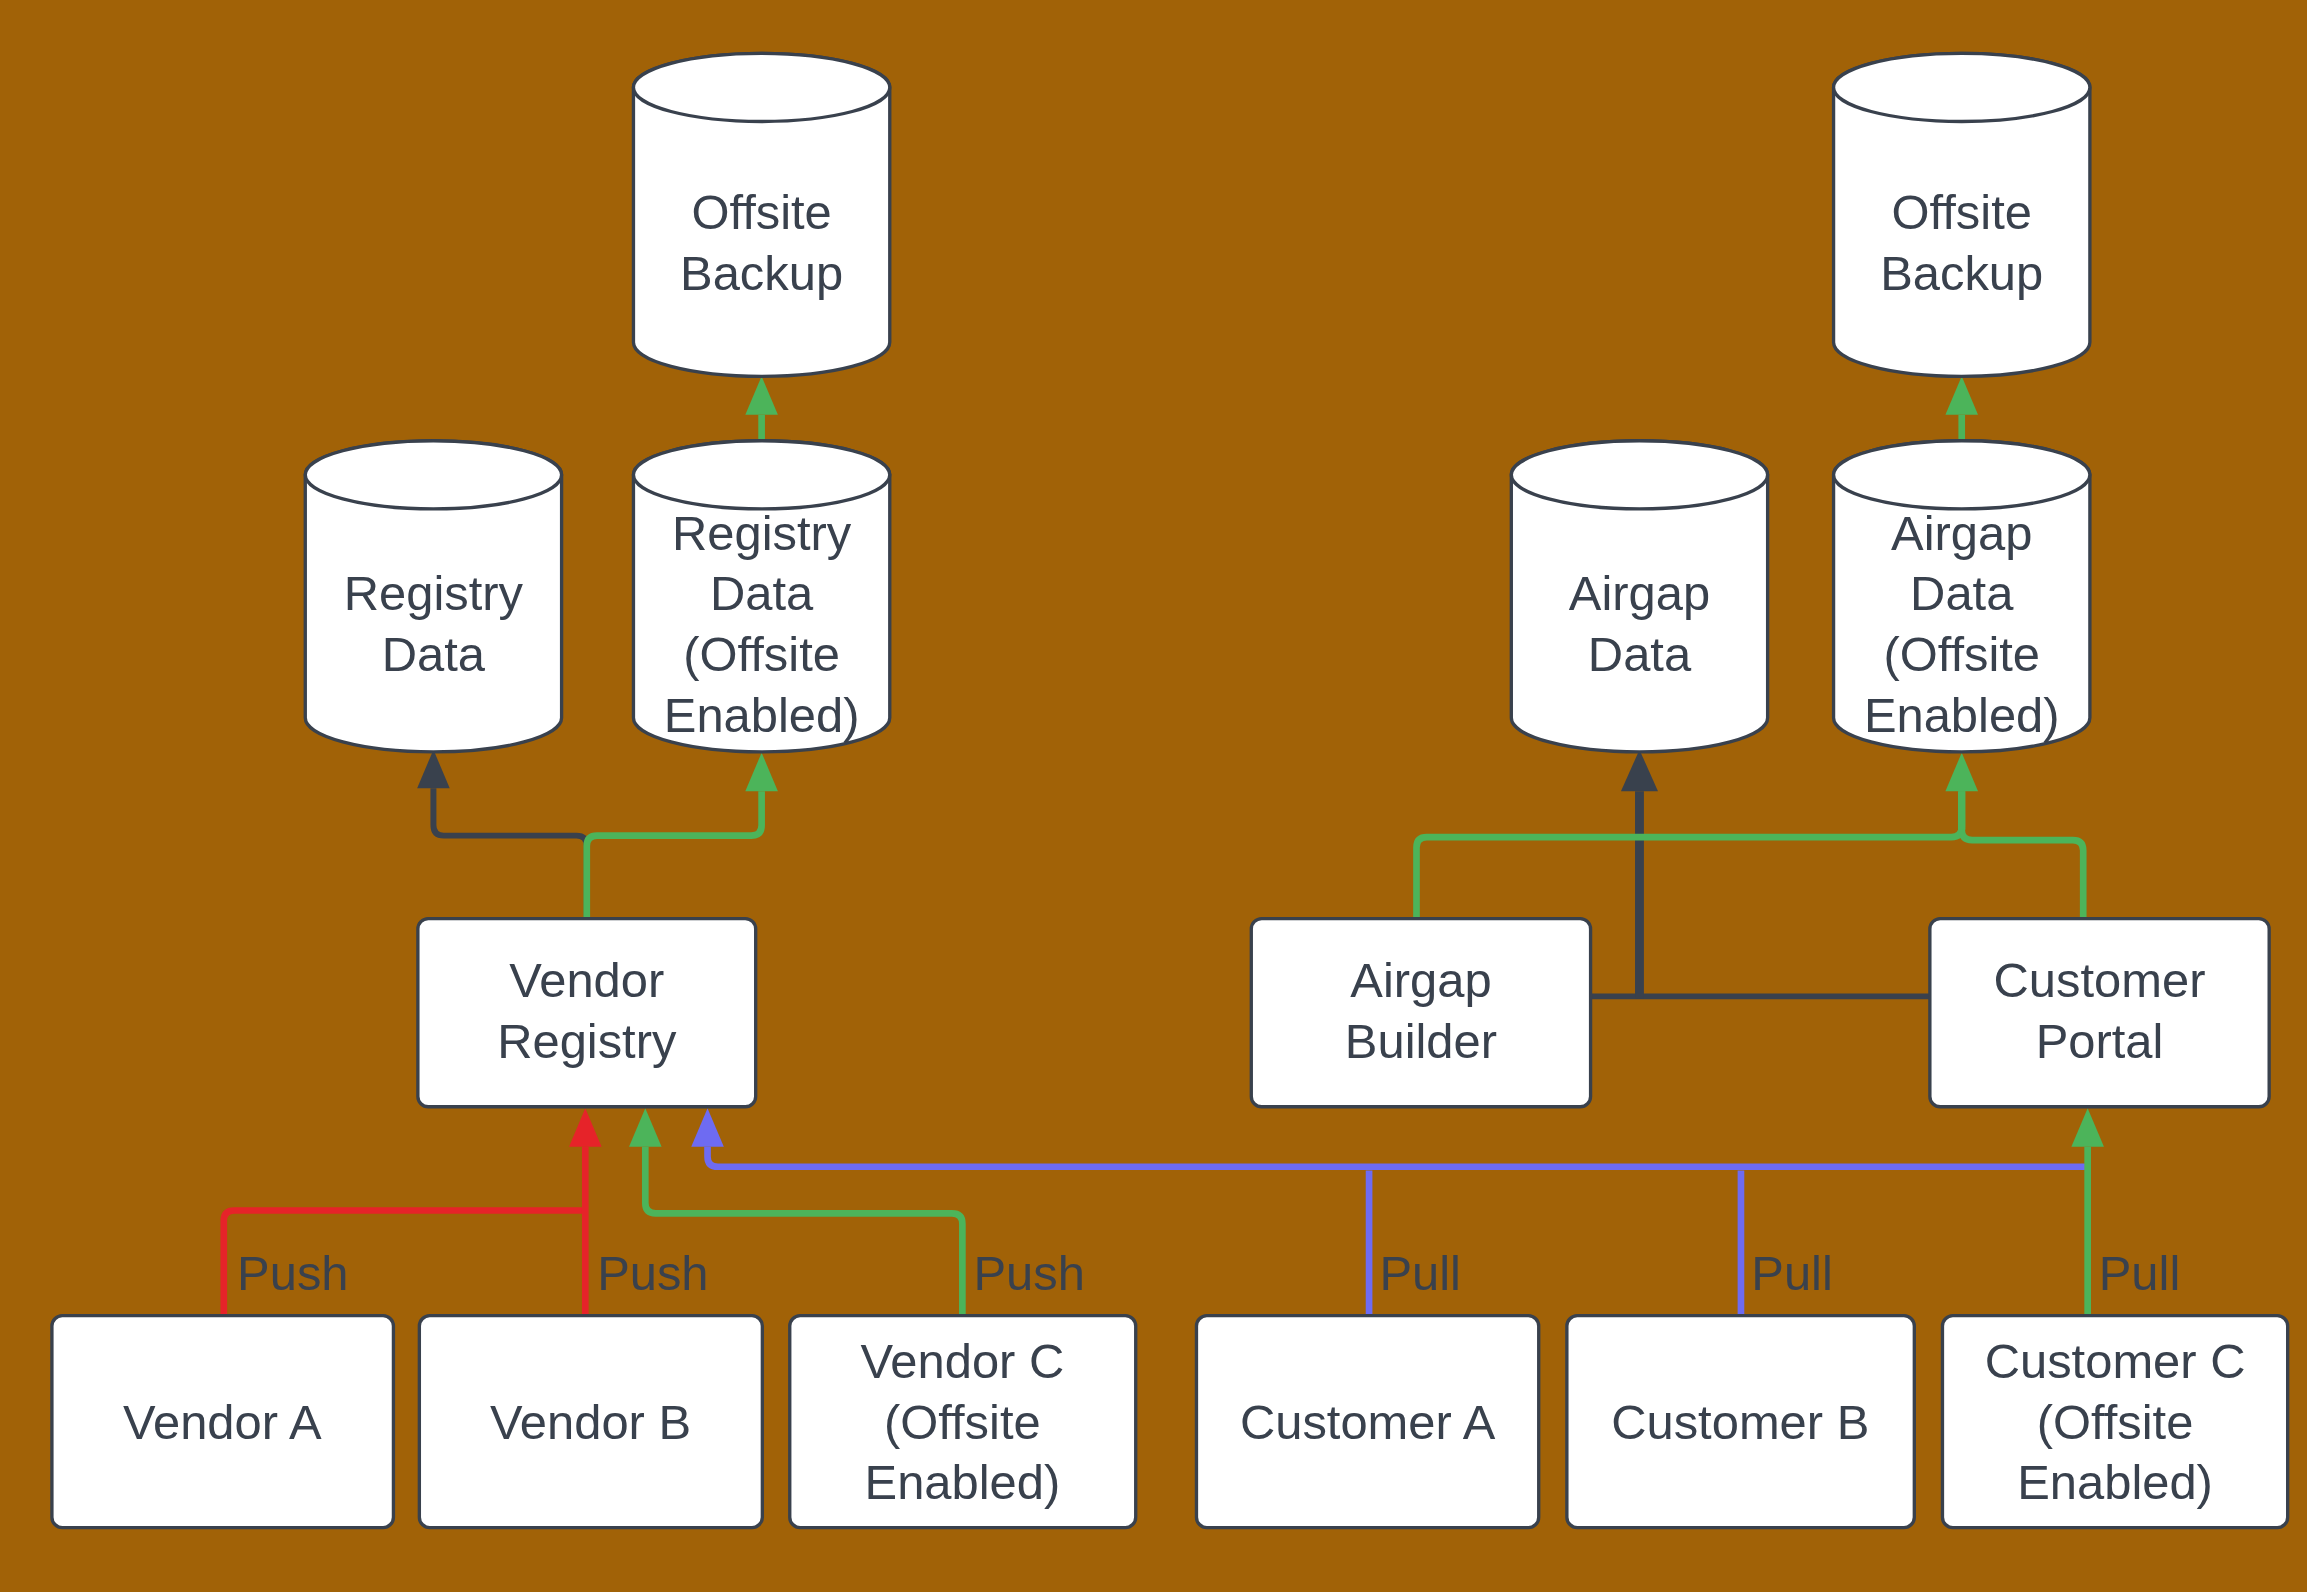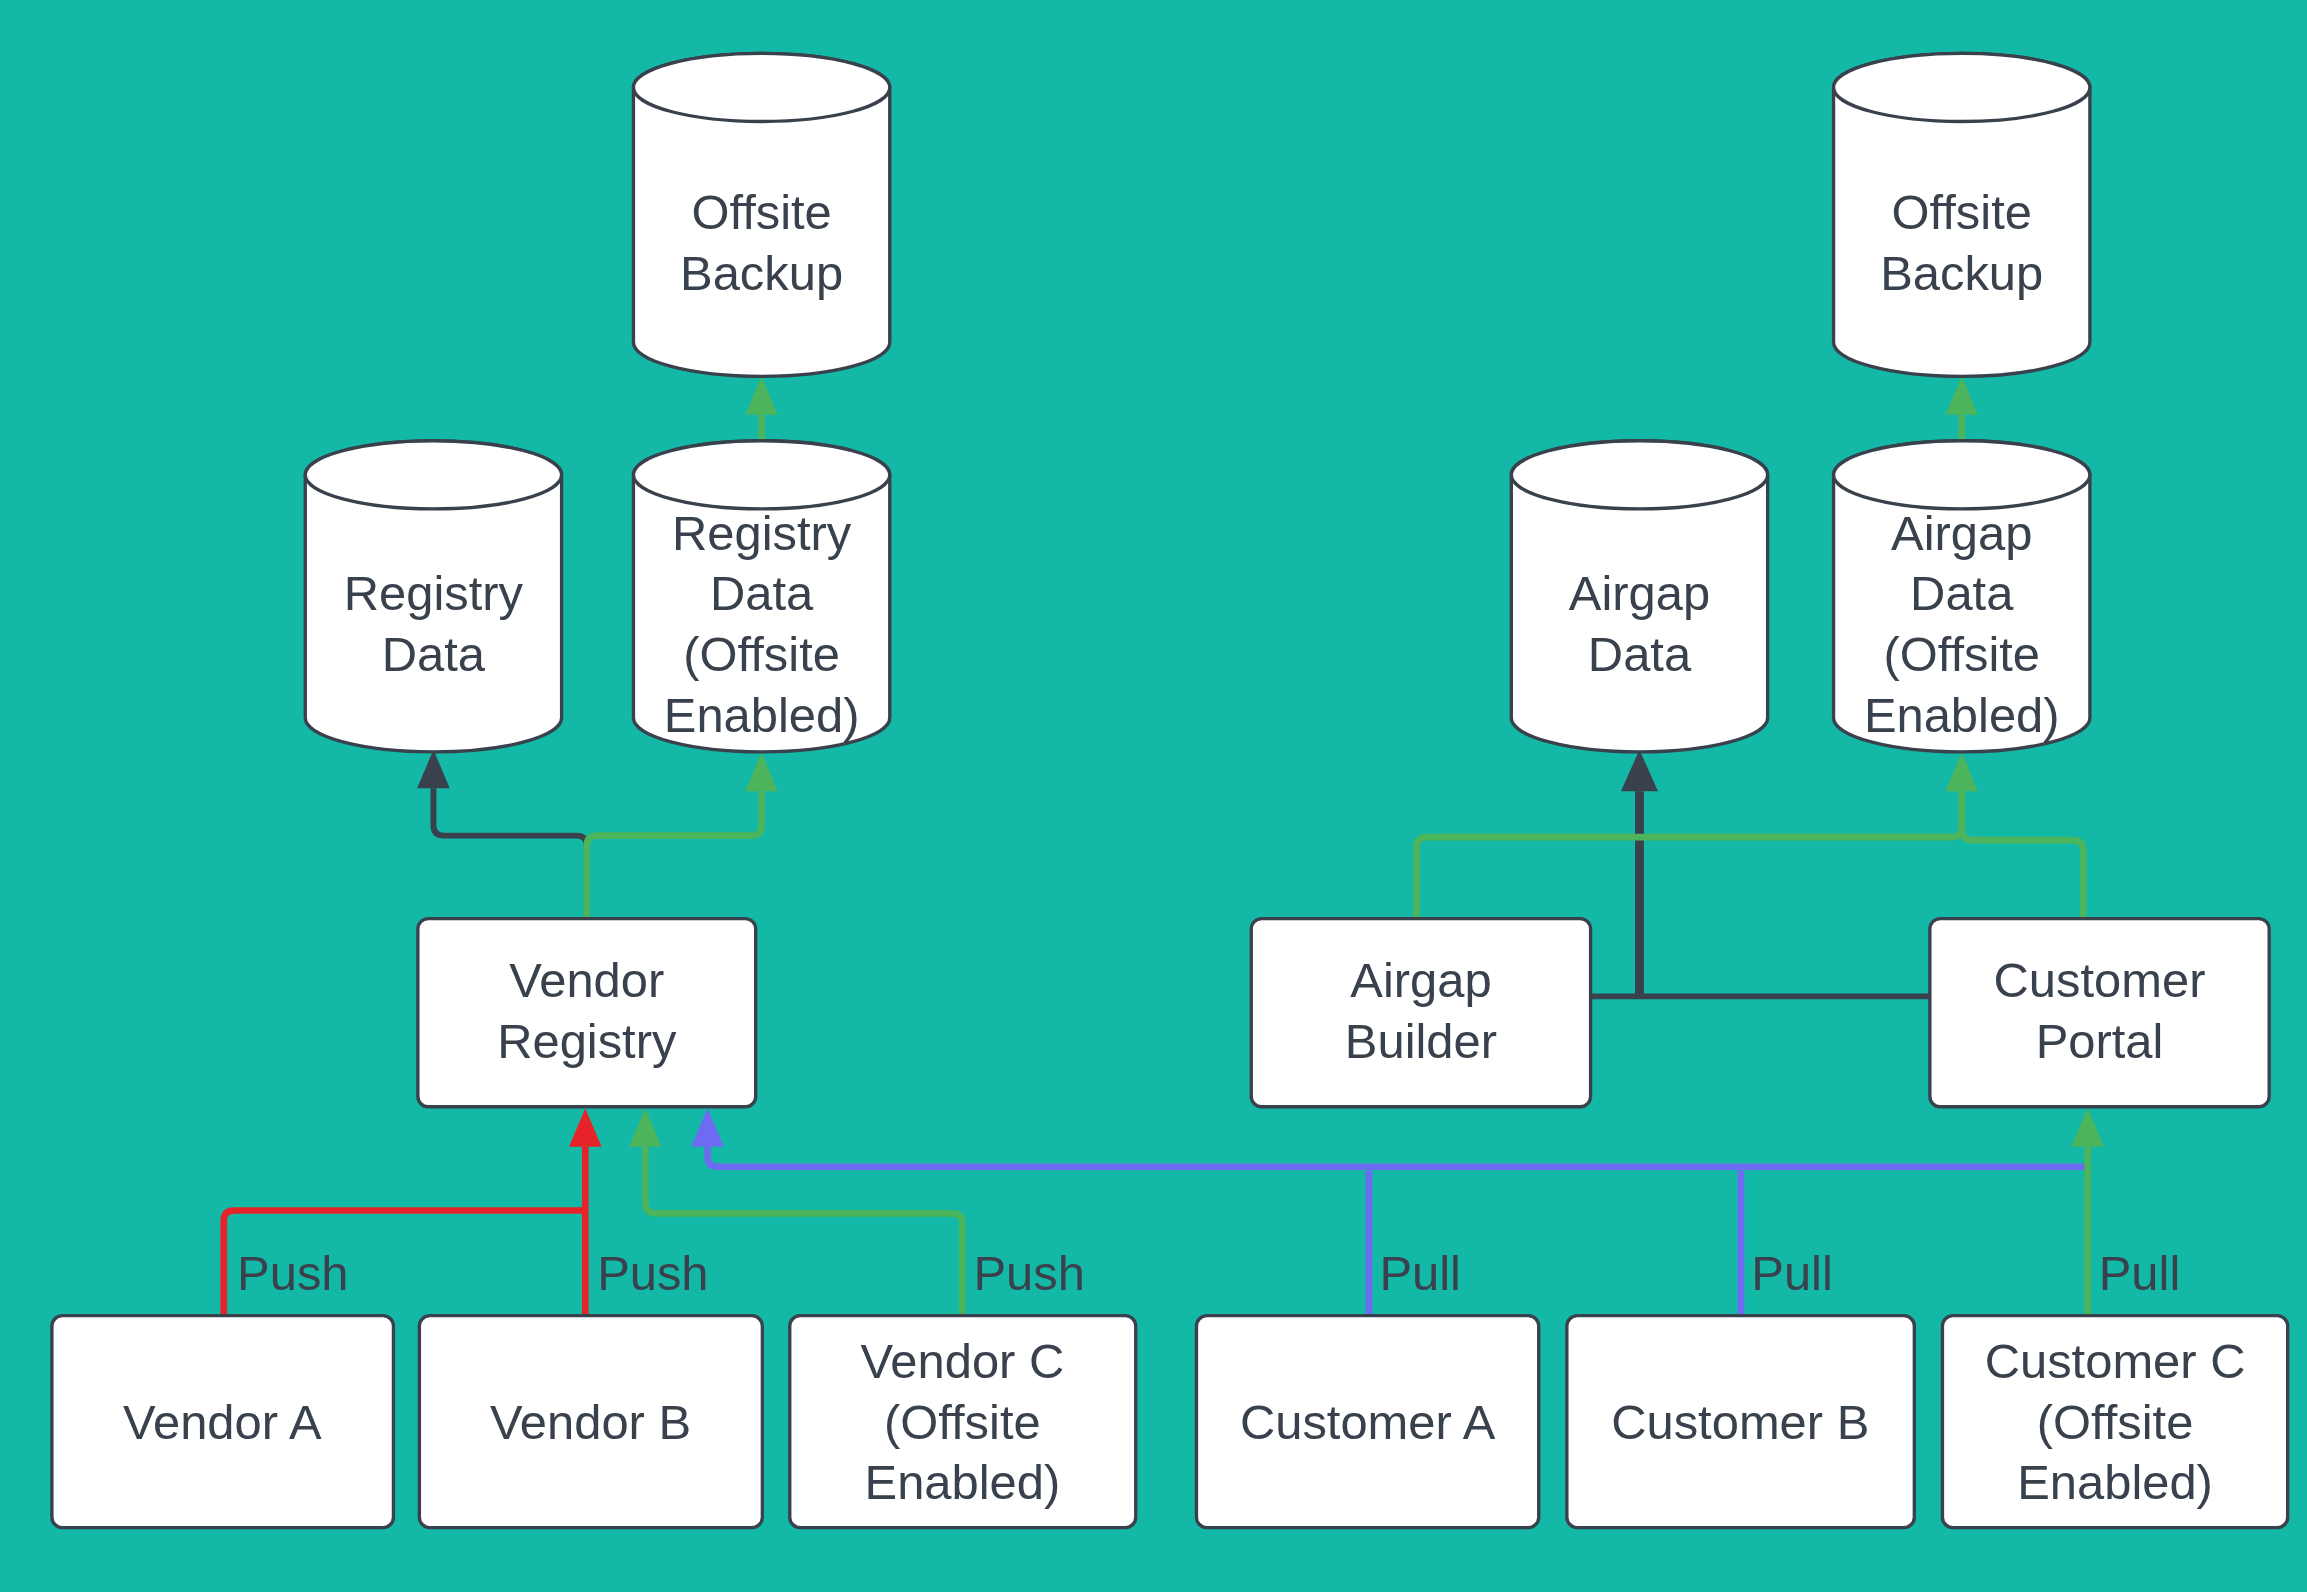--- a/index.html
+++ b/index.html
@@ -1,16 +1,16 @@
 <!DOCTYPE html>
 <html style="font-size:12px"><head>
 <meta charset="utf-8">
 <style>
   html,body{margin:0;padding:0;background:#ffffff;}
-  .stage{width:2307px;height:1592px;position:relative;background:#14b8a6;}
+  .stage{width:2307px;height:1592px;position:relative;background:#a16207;}
   svg{display:block;}
   .node-shape{fill:#ffffff;stroke:#39414d;stroke-width:4.5;}
   .edge{fill:none;}
   .edge-thin{stroke-width:8;}
   .edge-std{stroke-width:9;}
   .edge-merge{stroke-width:10;}
   .edge-thick{stroke-width:12;}
   text{font-family:"Liberation Sans","DejaVu Sans",sans-serif;font-size:66px;fill:#39414d;}
   .node-label{text-anchor:middle;}
   .edge-label{text-anchor:start;}

